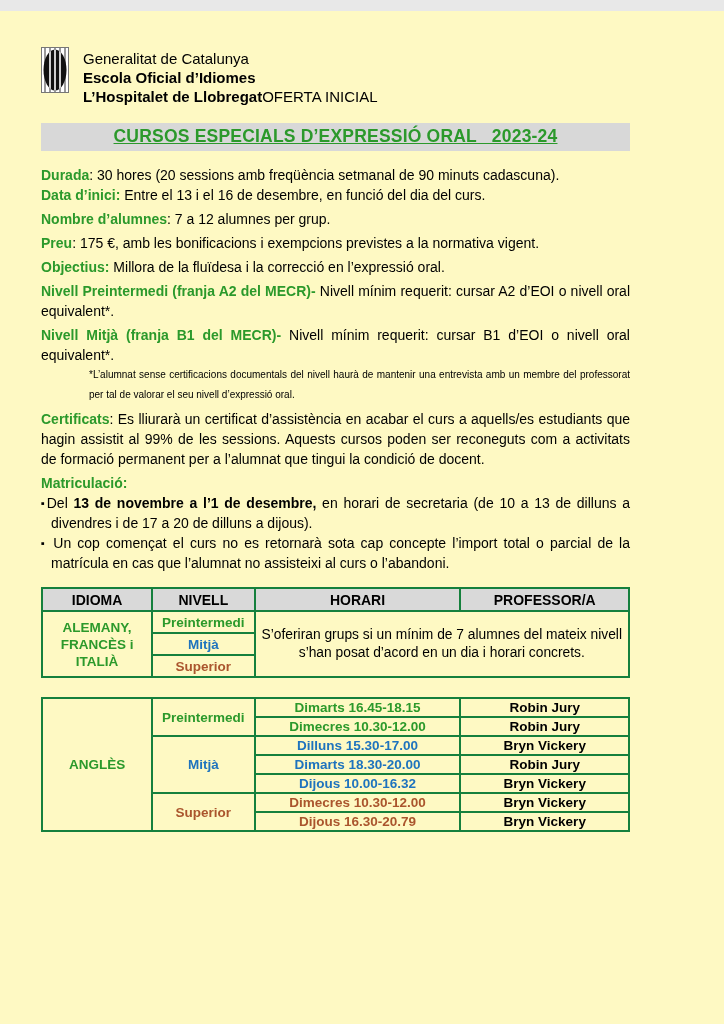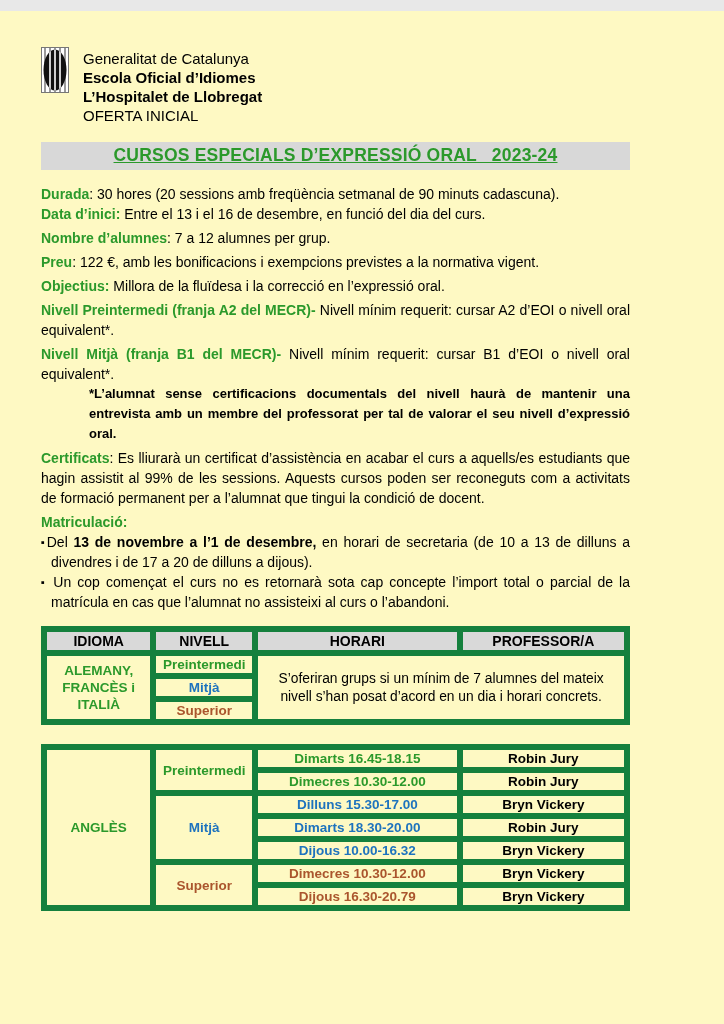--- a/index.html
+++ b/index.html
@@ -12,21 +12,21 @@
     color:#000;
     box-sizing:border-box;
     padding:36px 94px 0 41px;
     overflow:hidden;
   }
   
   .header { display:flex; align-items:flex-start; }
   .logo { width:28px; height:46px; margin-right:14px; flex:0 0 auto; }
   .org { flex:1 1 auto; font-size:15px; line-height:19px; padding-top:2px; }
   .org .b { font-weight:bold; }
-  .org-line4 { display:flex; justify-content:flex-start; align-items:baseline;flex-direction:column; }
+  .org-line4 { display:flex; justify-content:flex-start; align-items:baseline; }
   .offer { font-weight:normal; font-size:15px; }
   
   .titlebar {
     margin-top:17px;
     background:#d8d8d8;
     text-align:center;
     padding:3px 0 4px 0;
   }
   .titlebar span {
     color:#2b992b;
@@ -34,29 +34,29 @@
     font-size:17.5px;
     text-decoration:underline;
     white-space:pre;
     letter-spacing:.2px;
   }
   
   .bodytext { margin-top:14px; }
   p.doc { margin:0; font-size:14px; line-height:20px; text-align:justify; }
   p.mt { margin-top:4px; }
   .lg { color:#2b992b; font-weight:bold; }
-  p.note { margin:0 0 0 48px; font-size:13px; line-height:20px; text-align:justify;font-weight:bold; }
+  p.note { margin:0 0 0 48px; font-size:10px; line-height:20px; text-align:justify; }
   p.bullet { margin:0; padding-left:10px; text-indent:-10px; font-size:14px; line-height:20px; text-align:justify; }
   p.bullet .marker { font-size:11px; vertical-align:1px; }
   
   table { width:100%; border-collapse:collapse; table-layout:fixed; }
   .tbl1 { margin-top:14px; }
   .tbl2 { margin-top:19px; }
   col.c1 { width:100px; } col.c2 { width:93px; } col.c3 { width:187px; } col.c4 { width:153px; }
-  th, td { border:6px solid #15803d; text-align:center; vertical-align:middle; padding:1px 4px; box-sizing:border-box; }
+  th, td { border:2px solid #15803d; text-align:center; vertical-align:middle; padding:1px 4px; box-sizing:border-box; }
   th { background:#d9d9d9; font-size:14px; font-weight:bold; height:23px; }
   .tbl1 td { height:22px; }
   .tbl2 td { height:17px; }
   td.lvl, td.lang, td.time, td.prof { font-weight:bold; font-size:13.5px; }
   td.lang { color:#2b992b; line-height:17px; }
   .green { color:#2b992b; }
   .blue  { color:#1e73be; }
   .brown { color:#aa552d; }
   td.offer-note { font-weight:normal; font-size:13.8px; color:#000; line-height:18px; }
   td.prof { color:#000; }
@@ -99,21 +99,21 @@
   </div>
 
   <div class="titlebar">
     <span>CURSOS ESPECIALS D’EXPRESSIÓ ORAL   2023-24</span>
   </div>
 
   <div class="bodytext">
     <p class="doc"><span class="lg">Durada</span><span>: 30 hores (20 sessions amb freqüència setmanal de 90 minuts cadascuna).</span></p>
     <p class="doc"><span class="lg">Data d’inici:</span><span> Entre el 13 i el 16 de desembre, en funció del dia del curs.</span></p>
     <p class="doc mt"><span class="lg">Nombre d’alumnes</span><span>: 7 a 12 alumnes per grup.</span></p>
-    <p class="doc mt"><span class="lg">Preu</span><span>: 122 €, amb les bonificacions i exempcions previstes a la normativa vigent.</span></p>
+    <p class="doc mt"><span class="lg">Preu</span><span>: 175 €, amb les bonificacions i exempcions previstes a la normativa vigent.</span></p>
     <p class="doc mt"><span class="lg">Objectius:</span><span> Millora de la fluïdesa i la correcció en l’expressió oral.</span></p>
     <p class="doc mt"><span class="lg">Nivell Preintermedi (franja A2 del MECR)-</span><span> Nivell mínim requerit: cursar A2 d’EOI o nivell oral equivalent*.</span></p>
     <p class="doc mt"><span class="lg">Nivell Mitjà (franja B1 del MECR)-</span><span> Nivell mínim requerit: cursar B1 d’EOI o nivell oral equivalent*.</span></p>
     <p class="note">*L’alumnat sense certificacions documentals del nivell haurà de mantenir una entrevista  amb un membre del professorat per tal de valorar el seu nivell d’expressió oral.</p>
     <p class="doc mt"><span class="lg">Certificats</span><span>: Es lliurarà un certificat d’assistència en acabar el curs a aquells/es estudiants que hagin assistit al 99% de les sessions. Aquests cursos poden ser reconeguts com a activitats de formació permanent per a l’alumnat que tingui la condició de docent.</span></p>
     <p class="doc mt lg">Matriculació:</p>
     <p class="bullet"><span class="marker">▪</span><span>Del </span><b>13 de novembre a l’1 de desembre,</b><span> en horari de secretaria (de 10 a 13 de dilluns a divendres i de 17 a 20 de dilluns a dijous).</span></p>
     <p class="bullet"><span class="marker">▪</span><span> Un cop començat el curs no es retornarà sota cap concepte l’import total o parcial de la matrícula en cas que l’alumnat no assisteixi al curs o l’abandoni.</span></p>
   </div>
 

